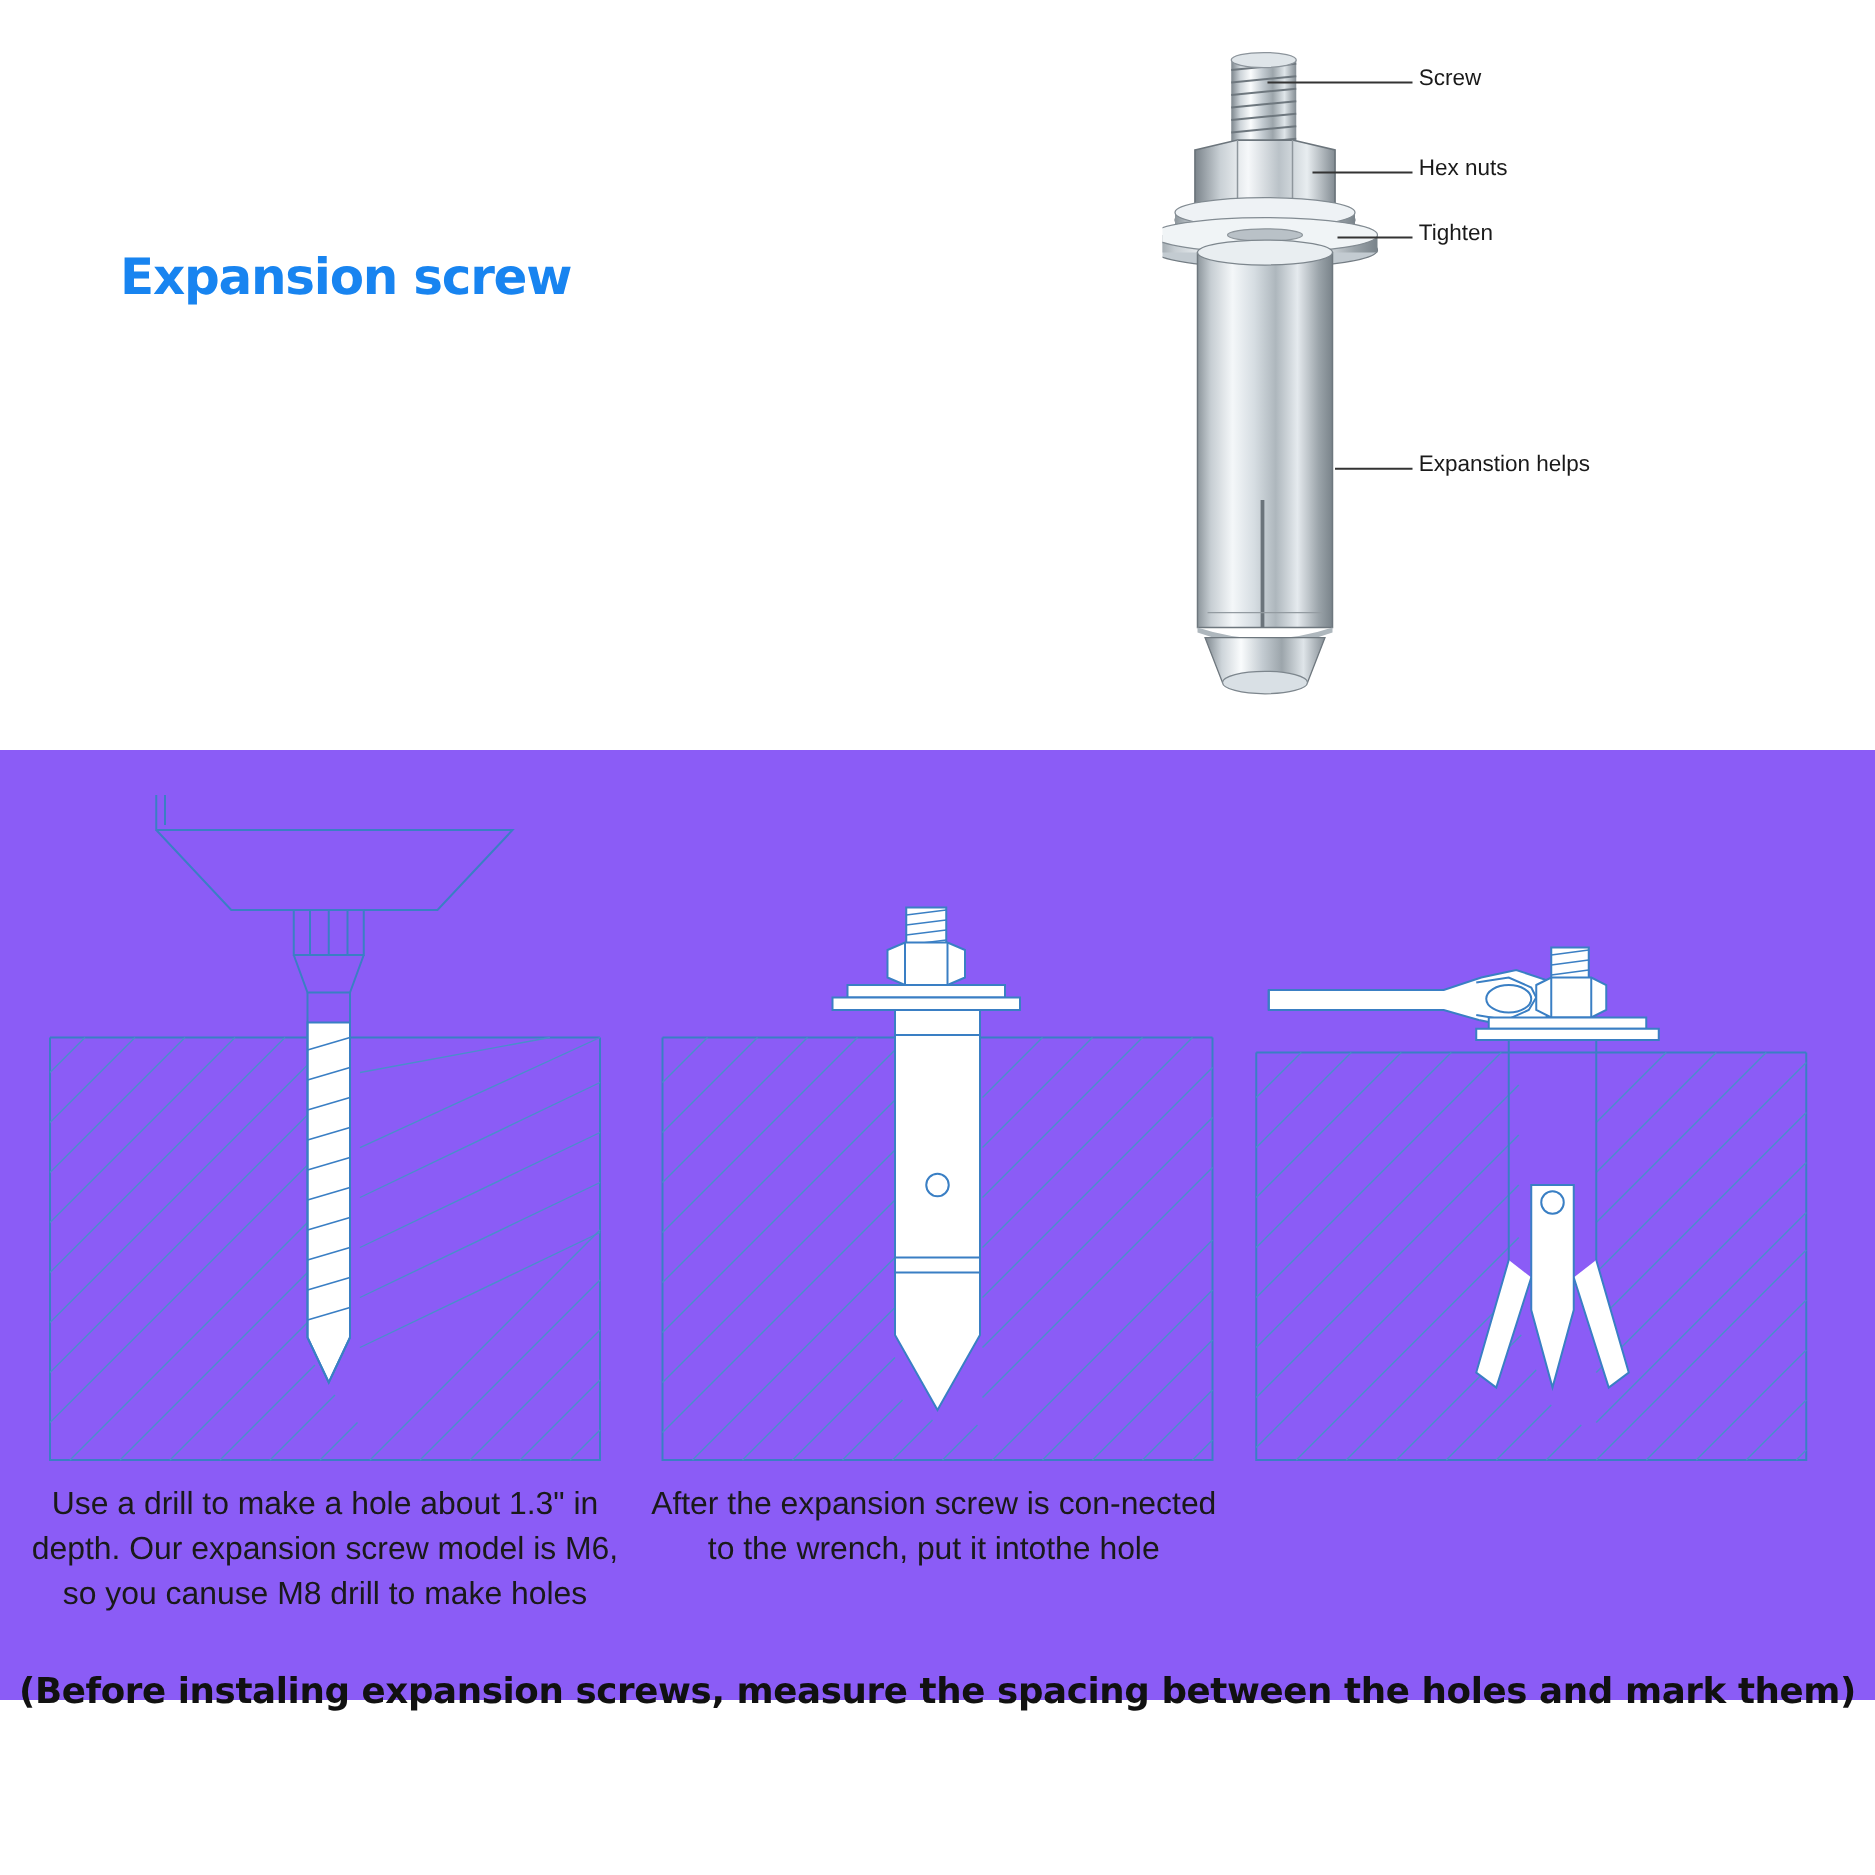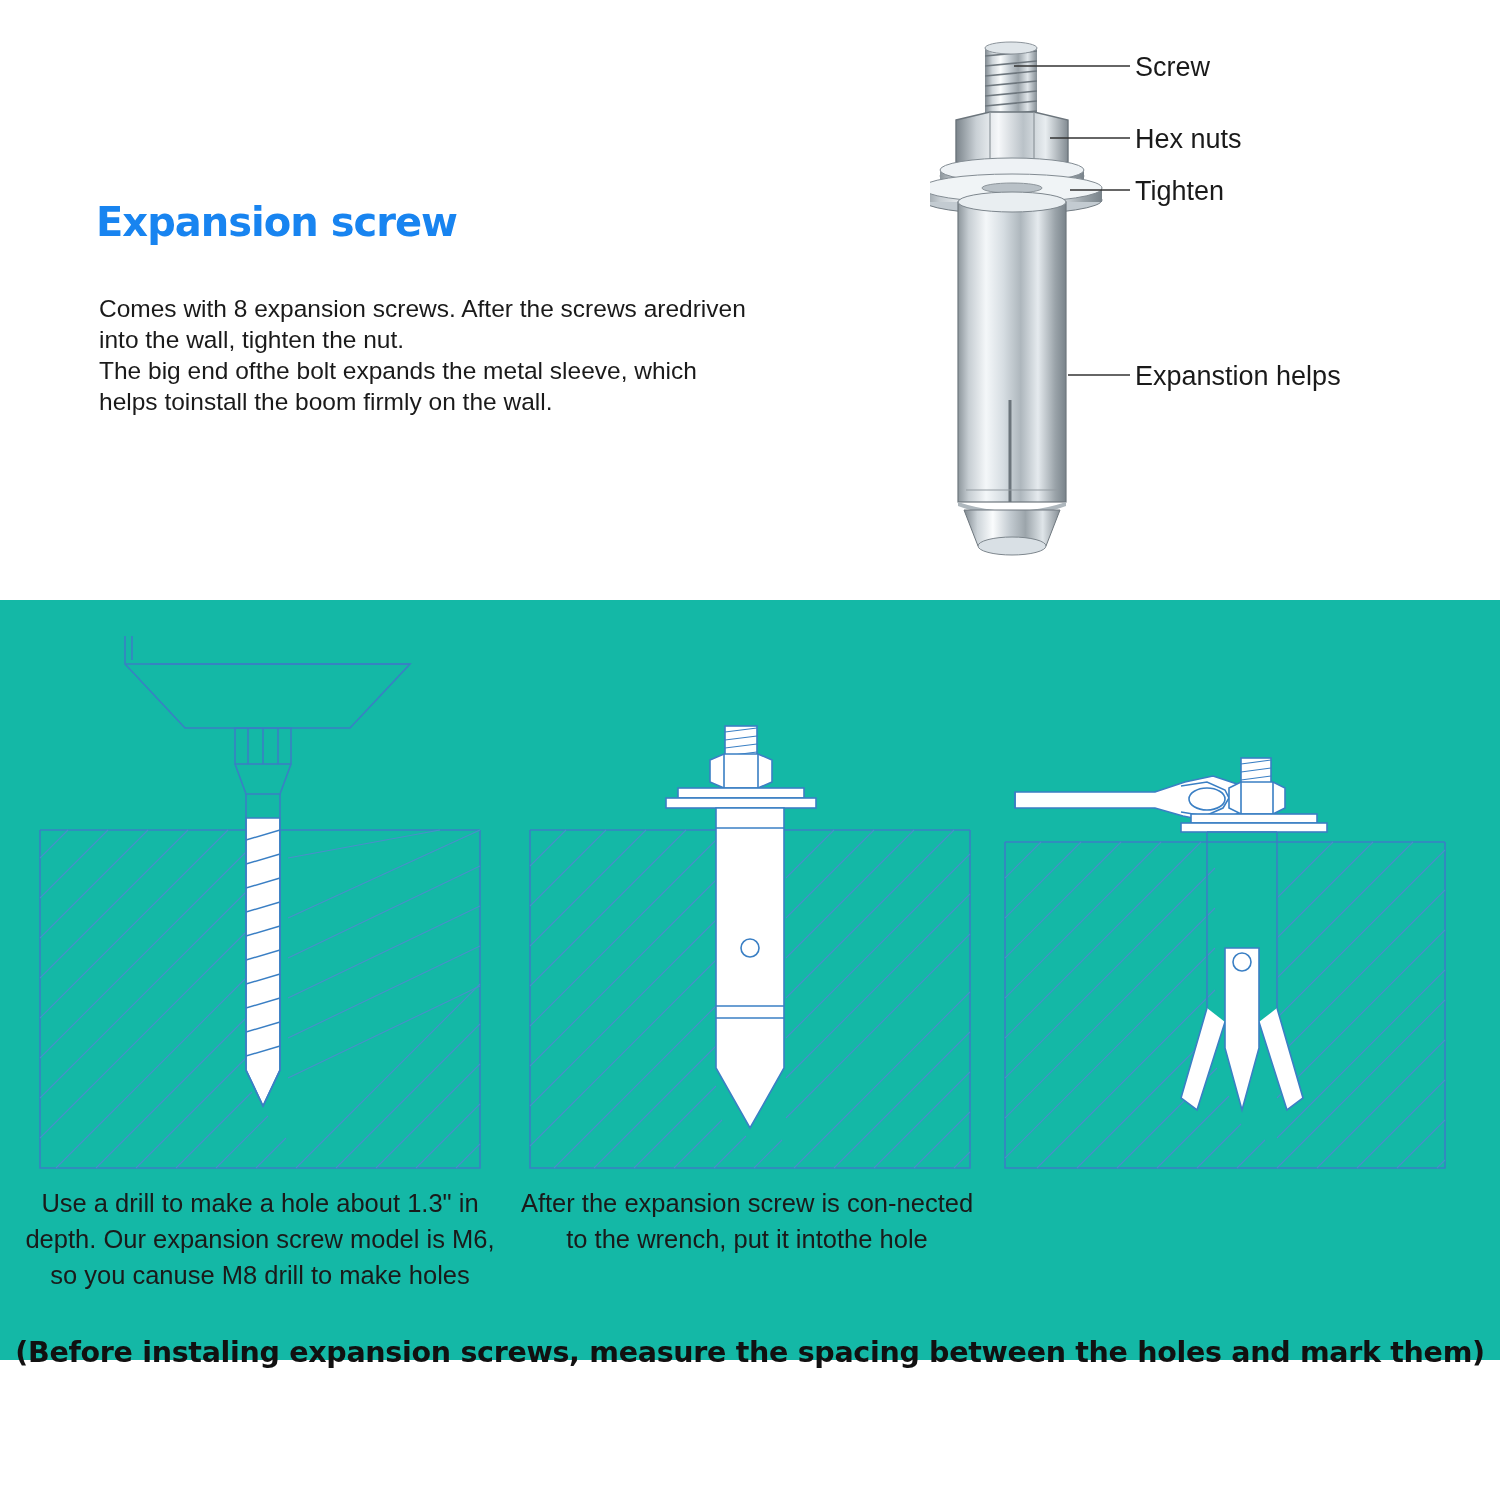--- a/index.html
+++ b/index.html
@@ -50,33 +50,33 @@
   #anchor-illustration {
     position: absolute;
     left: 930px;
     top: 20px;
     width: 560px;
     height: 560px;
   }
 
   .callout-label {
     position: absolute;
-    font-size: 27px;
+    font-size: 18px;
     color: #1a1a1a;
     white-space: nowrap;
   }
 
   
   #steps-section {
     position: absolute;
     left: 0;
     top: 600px;
     width: 1500px;
     height: 760px;
-    background: #14b8a6;
+    background: #8b5cf6;
   }
 
   .step-figure {
     position: absolute;
     top: 18px;
     width: 480px;
     height: 560px;
   }
   #step-figure-1 { left: 20px; }
   #step-figure-2 { left: 510px; }
@@ -109,22 +109,20 @@
     letter-spacing: -0.3px;
   }
 </style>
 </head>
 <body>
 
 <div id="top-section">
 
   <h1 id="headline">Expansion screw</h1>
 
-  <p id="intro-paragraph">Comes with 8 expansion screws. After the screws aredriven into the wall, tighten the nut.
-The big end ofthe bolt expands the metal sleeve, which helps toinstall the boom firmly on the wall.</p>
 
   <div id="anchor-illustration">
     <svg width="560" height="560" viewBox="0 0 560 560" xmlns="http://www.w3.org/2000/svg">
       <defs>
         <linearGradient id="metalV" x1="0" y1="0" x2="1" y2="0">
           <stop offset="0%" stop-color="#8d969c"></stop>
           <stop offset="10%" stop-color="#c7ced3"></stop>
           <stop offset="26%" stop-color="#f4f7f9"></stop>
           <stop offset="42%" stop-color="#d6dde2"></stop>
           <stop offset="58%" stop-color="#aeb7bd"></stop>

